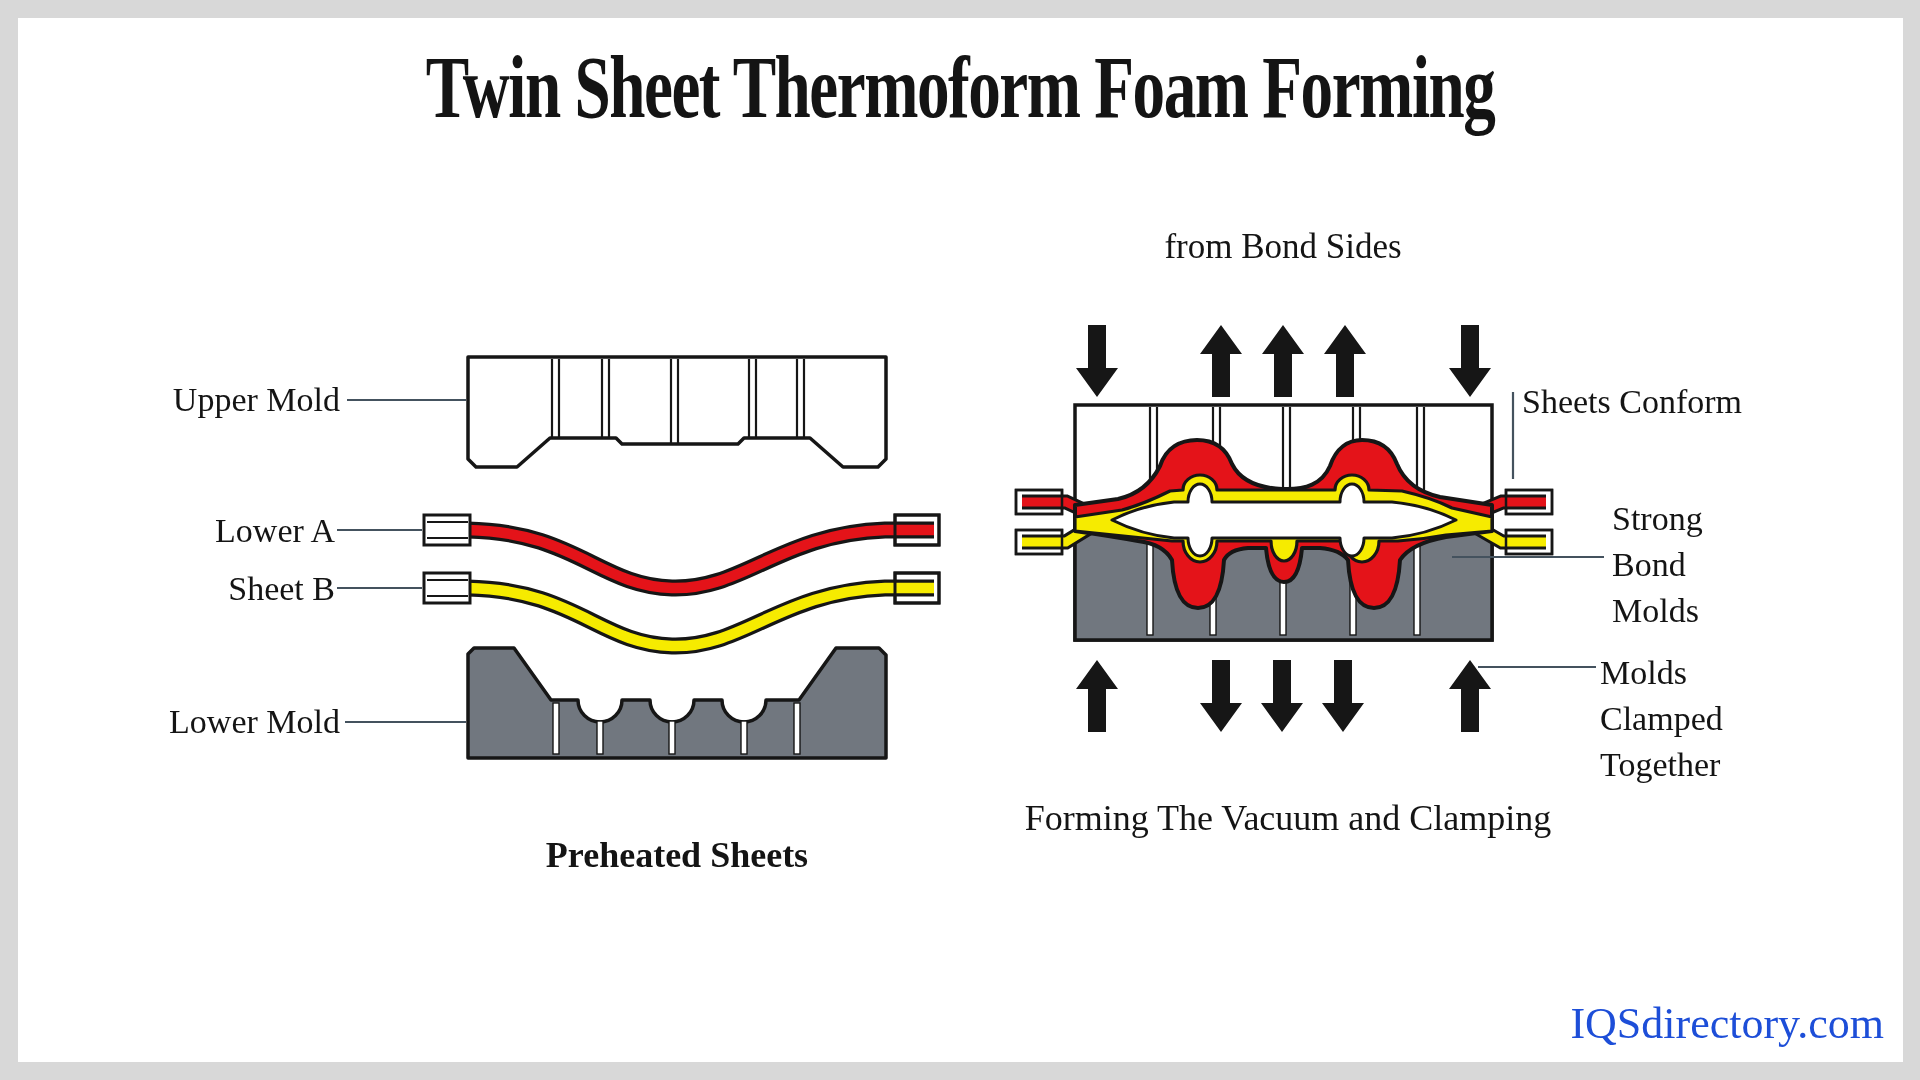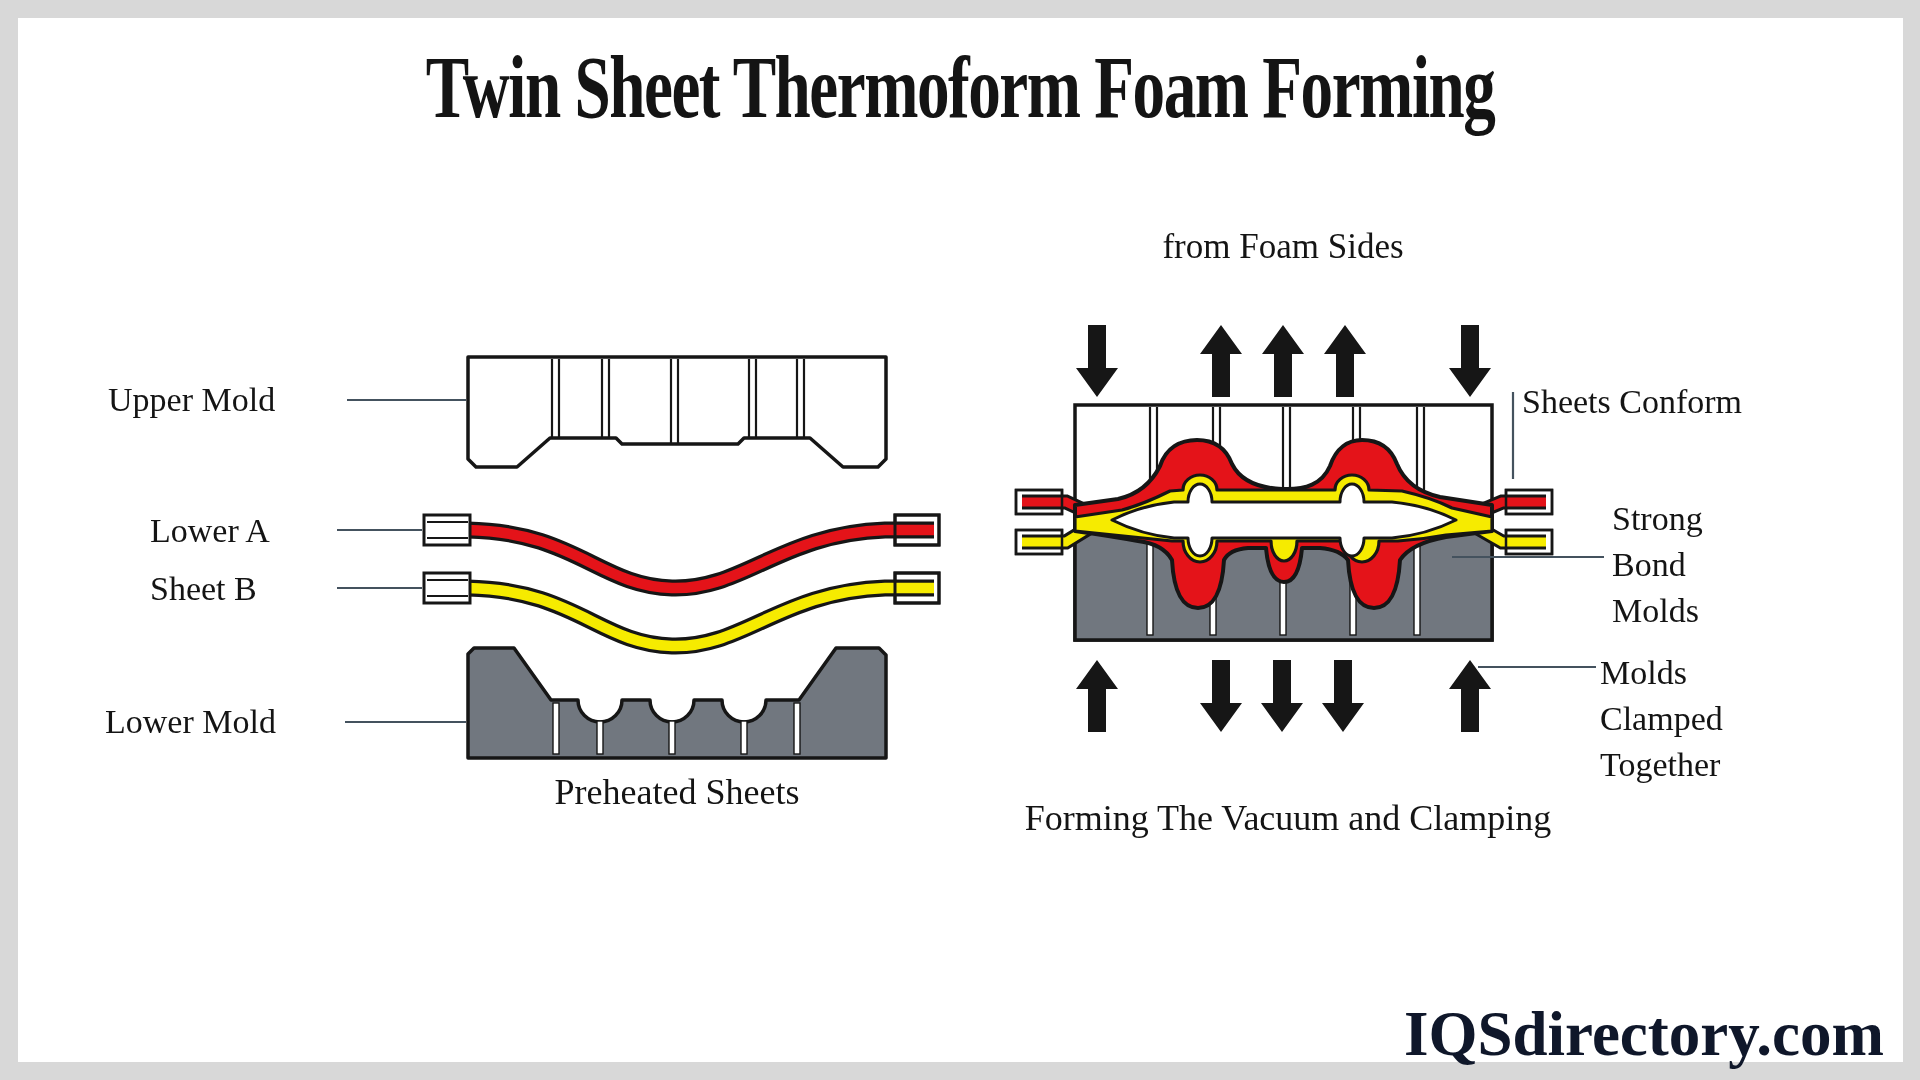--- a/index.html
+++ b/index.html
@@ -12,26 +12,26 @@
   .canvas{position:absolute;left:18px;top:18px;right:17px;bottom:18px;background:#ffffff;}
   .abs{position:absolute;}
   .diagram-svg{position:absolute;left:0;top:0;width:1920px;height:1080px;}
   .title{
     left:0;right:0;top:44px;text-align:center;
     font-size:88px;font-weight:600;letter-spacing:-2px;line-height:1;
     transform:scaleX(0.74);transform-origin:50% 50%;
     white-space:nowrap;color:#141414;
   }
   .lbl{font-size:34px;line-height:38px;color:#141414;white-space:nowrap;}
-  .lbl-right{}
+  .lbl-right{text-align:right;}
   .caption{font-size:36px;text-align:center;color:#141414;white-space:nowrap;}
   .multiline{font-size:34px;line-height:44px;color:#141414;white-space:nowrap;}
   .multiline.tight{line-height:46px;}
   .air{text-align:center;font-size:35px;line-height:38px;color:#141414;}
-  .watermark{font-size:63px;color:#0f172a;white-space:nowrap;font-weight:bold;}
+  .watermark{font-size:44px;color:#1d4ed8;white-space:nowrap;}
 </style>
 </head>
 <body>
 
 <div class="canvas"></div>
 
 <svg class="diagram-svg" viewBox="0 0 1920 1080">
 
   <g>
 
@@ -170,25 +170,25 @@
   </g>
 </svg>
 
 <div class="abs title">Twin Sheet Thermoform Foam Forming</div>
 
 <div class="abs lbl lbl-right" style="left:108px;width:232px;top:381px;">Upper Mold</div>
 <div class="abs lbl lbl-right" style="left:150px;width:185px;top:512px;">Lower A</div>
 <div class="abs lbl lbl-right" style="left:150px;width:185px;top:570px;">Sheet B</div>
 <div class="abs lbl lbl-right" style="left:105px;width:235px;top:703px;">Lower Mold</div>
 
-<div class="abs caption" style="left:477px;width:400px;top:771px;">Preheated Sheets</div>
+<div class="abs caption" style="left:477px;width:400px;top:834px;font-weight:bold;">Preheated Sheets</div>
 <div class="abs caption" style="left:973px;width:630px;top:797px;">Forming The Vacuum and Clamping</div>
 
 <div class="abs air" style="left:1083px;width:400px;top:228px;">
-  <div>from Foam Sides</div>
+  <div>from Bond Sides</div>
 </div>
 
 <div class="abs multiline" style="left:1522px;top:380px;text-align:center;">
   <div>Sheets Conform</div>
 </div>
 
 <div class="abs multiline tight" style="left:1612px;top:496px;">
   <div>Strong</div>
   <div>Bond</div>
   <div>Molds</div>

